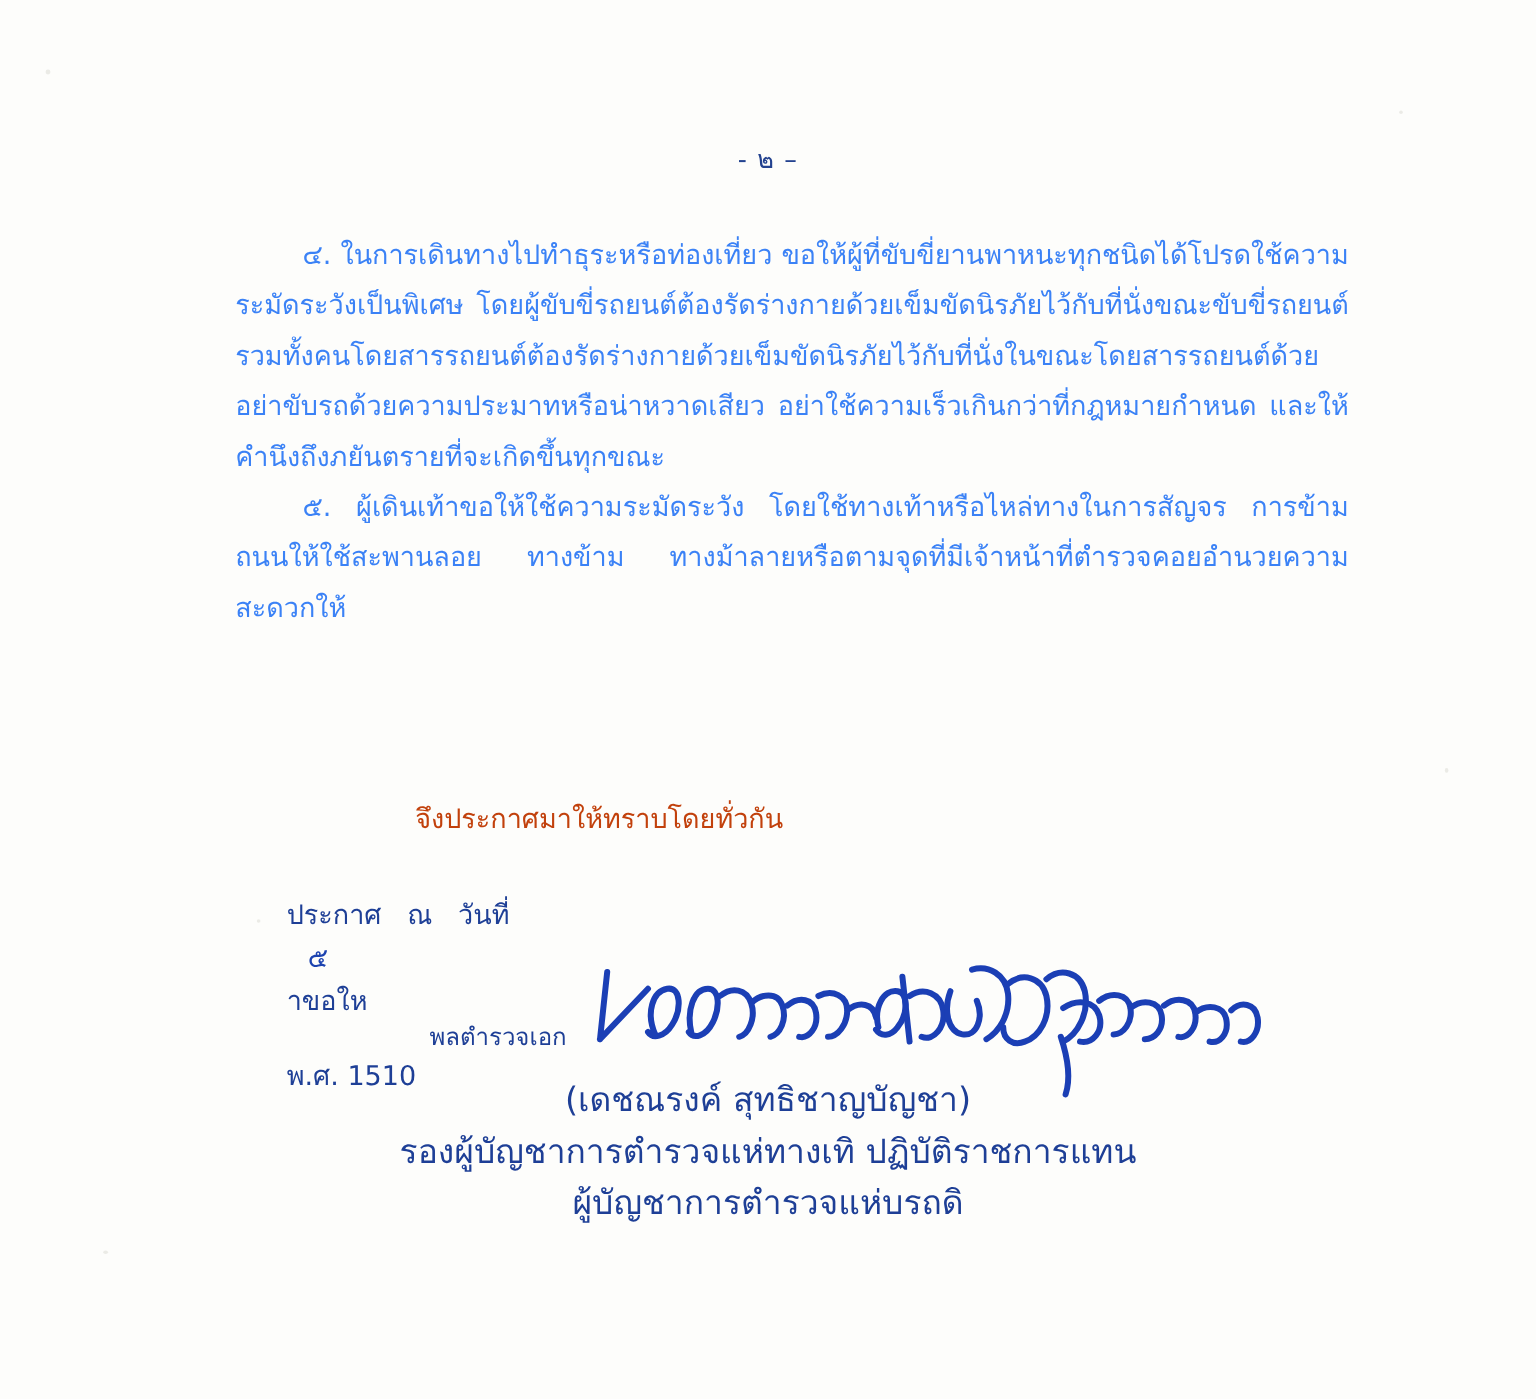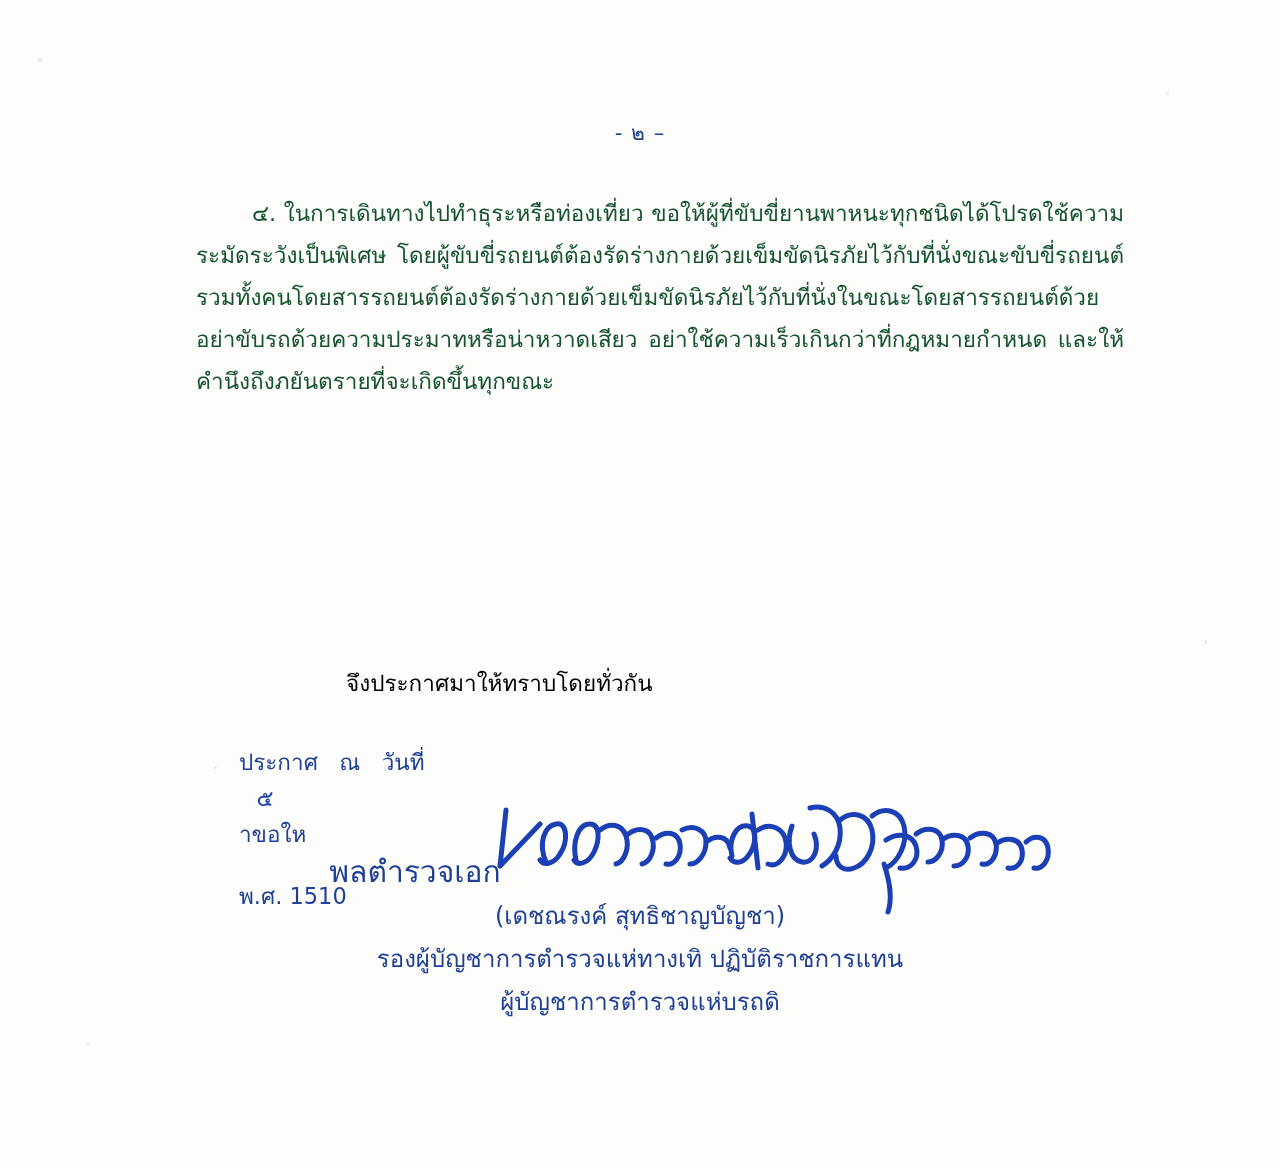--- a/index.html
+++ b/index.html
@@ -37,39 +37,39 @@
     letter-spacing: 1px;
     color: #23428f;
   }
   .body-text {
     position: absolute;
     top: 192px;
     left: 196px;
     width: 928px;
     font-size: 22.5px;
     line-height: 42px;
-    color: #14532d;
+    color: #3b82f6;
     text-align: justify;
     text-justify: inter-word;
   }
   .para {
     margin: 0 0 0 0;
     text-indent: 56px;
   }
   .para + .para {
     margin-top: 0;
   }
   .closing {
     position: absolute;
     top: 662px;
     left: 196px;
     width: 928px;
     font-size: 22.5px;
     line-height: 42px;
-    color: #000000;
+    color: #c2410c;
   }
   .closing .indent-1 { padding-left: 150px; }
   .dateline {
     position: absolute;
     top: 718px;
     left: 196px;
     width: 928px;
     font-size: 22.5px;
     color: #1e3f96;
   }
@@ -95,54 +95,55 @@
     position: absolute;
     left: 480px;
     top: 0;
   }
   .signer-rank {
     position: absolute;
     top: 848px;
     left: 0;
     width: 1280px;
     text-align: center;
-    font-size: 30px;
+    font-size: 20px;
     color: #1e3f96;
   }
   .signer-rank .rank-inner {
     display: inline-block;
     transform: translateX(-225px);
   }
   .signer-block {
     position: absolute;
     top: 895px;
     left: 0;
     width: 1280px;
     text-align: center;
-    font-size: 24px;
+    font-size: 28px;
     line-height: 43px;
     color: #1e3f96;
   }
   .signer-block div { white-space: nowrap; }
 </style>
 </head>
 <body>
 
 <div class="page">
 
   <div class="speck" style="left:38px;  top:58px;  width:4px; height:4px;"></div>
   <div class="speck" style="left:1166px;top:92px;  width:3px; height:3px;"></div>
   <div class="speck" style="left:214px; top:766px; width:3px; height:3px;"></div>
   <div class="speck" style="left:86px;  top:1042px;width:4px; height:3px;"></div>
   <div class="speck" style="left:1204px;top:640px; width:3px; height:4px;"></div>
 
   <div class="page-number">- ๒ –</div>
 
   <div class="body-text">
     <p class="para">๔.  ในการเดินทางไปทำธุระหรือท่องเที่ยว ขอให้ผู้ที่ขับขี่ยานพาหนะทุกชนิดได้โปรดใช้ความระมัดระวังเป็นพิเศษ โดยผู้ขับขี่รถยนต์ต้องรัดร่างกายด้วยเข็มขัดนิรภัยไว้กับที่นั่งขณะขับขี่รถยนต์ รวมทั้งคนโดยสารรถยนต์ต้องรัดร่างกายด้วยเข็มขัดนิรภัยไว้กับที่นั่งในขณะโดยสารรถยนต์ด้วย อย่าขับรถด้วยความประมาทหรือน่าหวาดเสียว อย่าใช้ความเร็วเกินกว่าที่กฎหมายกำหนด และให้คำนึงถึงภยันตรายที่จะเกิดขึ้นทุกขณะ</p>
+    <p class="para">๕. ผู้เดินเท้าขอให้ใช้ความระมัดระวัง โดยใช้ทางเท้าหรือไหล่ทางในการสัญจร การข้ามถนนให้ใช้สะพานลอย ทางข้าม ทางม้าลายหรือตามจุดที่มีเจ้าหน้าที่ตำรวจคอยอำนวยความสะดวกให้</p>
   </div>
 
   <div class="closing">
     <div class="indent-1">จึงประกาศมาให้ทราบโดยทั่วกัน</div>
   </div>
 
   <div class="dateline">
     <span class="dl-inner">
       <span>ประกาศ   ณ   วันที่</span>
       <span class="date-day">๕</span>

